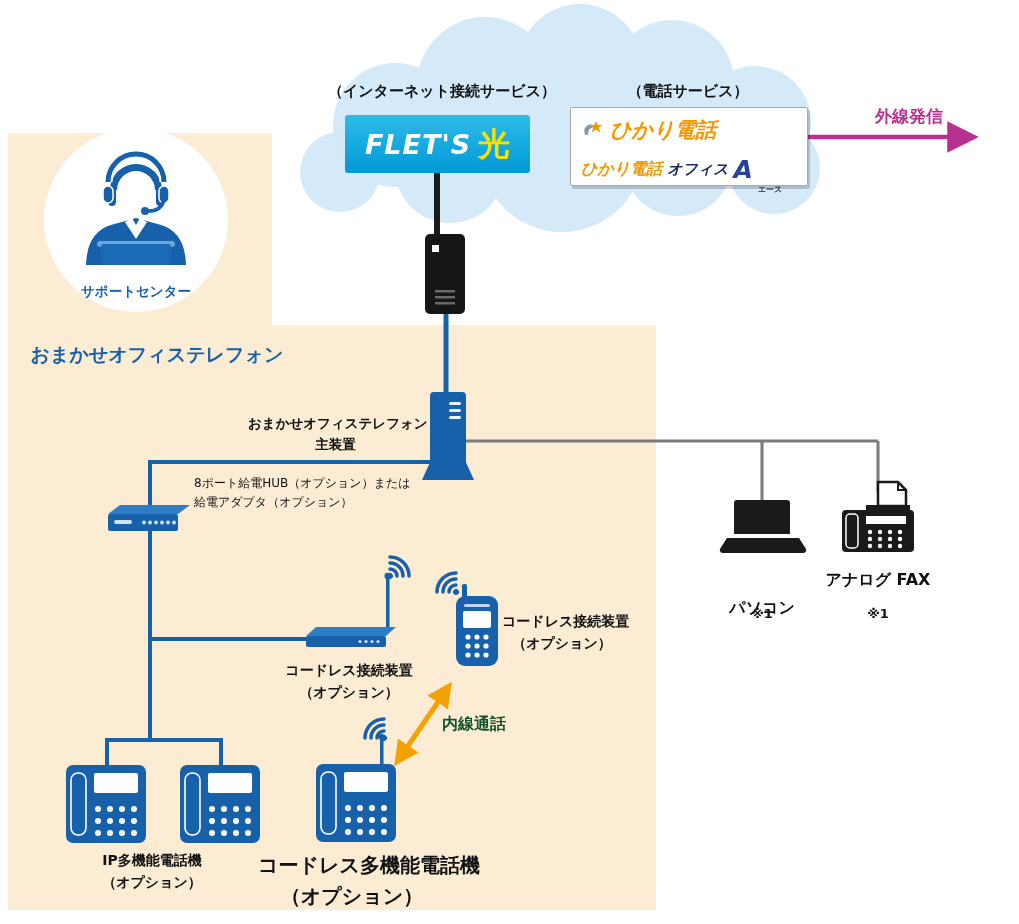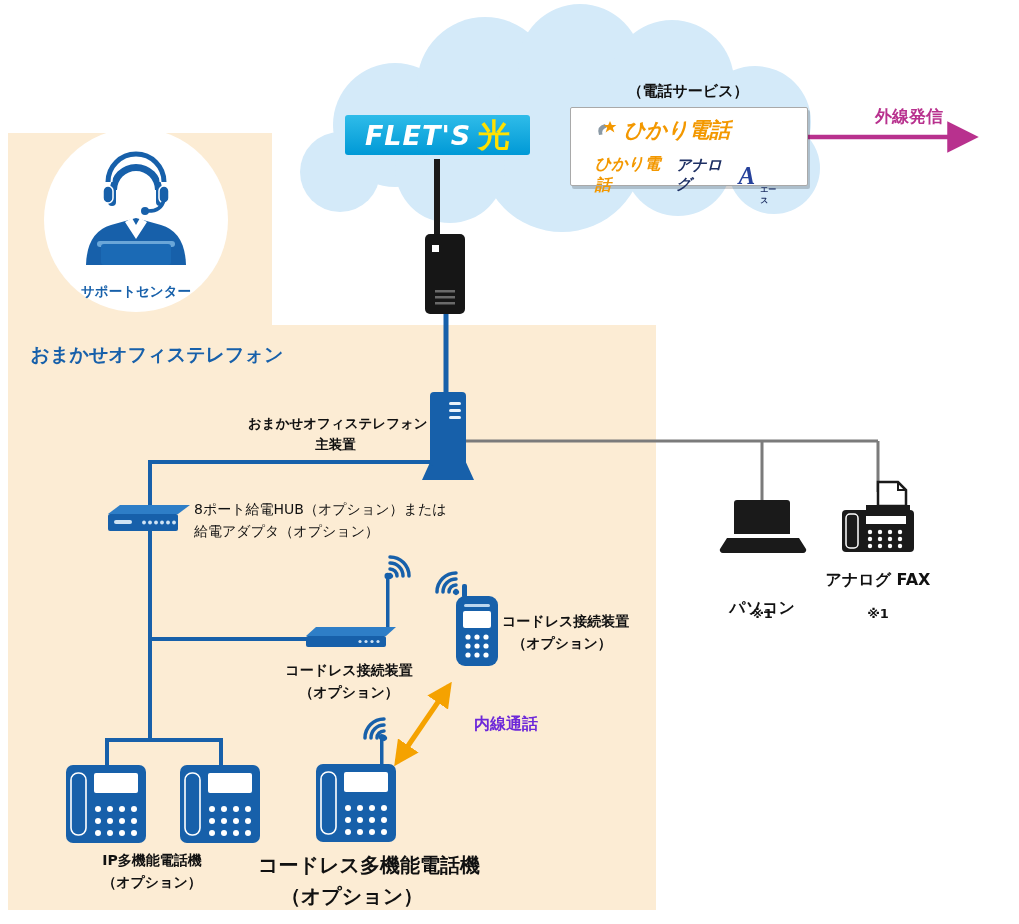--- a/index.html
+++ b/index.html
@@ -7,34 +7,34 @@
     position:relative;width:1019px;height:924px;background:#fff;overflow:hidden;
     font-family:"DejaVu Sans","Liberation Sans",sans-serif;color:#111;
   }
   .abs{position:absolute;}
   .area{background:#fcecd4;}
   .lbl{position:absolute;font-size:14px;line-height:1.55;white-space:nowrap;}
   .center{text-align:center;font-weight:bold;}
   .bold{font-weight:bold;}
   .blue{color:#1760aa;}
   .magenta{color:#b8318e;}
-  .orange{color:#6d28d9;margin-left:32px;}
+  .orange{color:#14532d;}
   
   .flets{
-    position:absolute;left:345px;top:115px;width:185px;height:40px;border-radius:3px;
+    position:absolute;left:345px;top:115px;width:185px;height:58px;border-radius:3px;
     background:linear-gradient(180deg,#2fbce9,#0099d6);
     display:flex;align-items:center;justify-content:center;gap:7px;
   }
   .flets-name{color:#fff;font-weight:bold;font-style:italic;font-size:27px;letter-spacing:1px;}
   .flets-hikari{color:#ffe100;font-weight:bold;font-size:32px;line-height:1;}
   
   .hikari-box{
     position:absolute;left:570px;top:107px;width:238px;height:79px;background:#fff;
     border:1px solid #a9a9a9;border-radius:2px;box-shadow:2px 3px 0 rgba(0,0,0,.18);
-    box-sizing:border-box;padding:8px 24px;display:flex;flex-direction:column;justify-content:space-between;font-family:Liberation Serif, serif;
+    box-sizing:border-box;padding:8px 10px;display:flex;flex-direction:column;justify-content:space-between;
   }
   .hikari-row{display:flex;align-items:center;gap:5px;}
   .hikari-main{color:#f39800;font-weight:bold;font-style:italic;font-size:21px;}
   .hikari-small{color:#f39800;font-weight:bold;font-style:italic;font-size:16px;}
   .office{color:#1d2f63;font-weight:bold;font-style:italic;font-size:15px;}
   .office-a{font-size:25px;line-height:1;color:#27429b;}
   .office-ruby{font-size:8px;font-style:normal;align-self:flex-end;color:#1d2f63;margin-top:40px;}
   .support-circle{
     position:absolute;left:44px;top:128px;width:184px;height:184px;border-radius:50%;background:#fff;
   }
@@ -72,39 +72,40 @@
       </marker>
     </defs>
     <path d="M437,159 V245" stroke="#1a1a1a" stroke-width="6" fill="none"></path>
     <path d="M446,310 V400" stroke="#1760aa" stroke-width="5" fill="none"></path>
     <path d="M437,462 H150 V740 M150,639 H320 M150,740 H107 V770 M150,740 H221 V770" stroke="#1760aa" stroke-width="4" fill="none"></path>
     <path d="M464,441 H878 M762,441 V506 M878,441 V492" stroke="#7b7b7b" stroke-width="3" fill="none"></path>
     <line x1="807" y1="137" x2="972" y2="137" stroke="#b8318e" stroke-width="4.5" marker-end="url(#arrM)"></line>
     <line x1="397" y1="762" x2="449" y2="686" stroke="#f5a200" stroke-width="5" marker-start="url(#arrO)" marker-end="url(#arrO)"></line>
   </svg>
 
+  <div class="lbl center bold" style="left:312px;top:80px;width:260px;font-size:15px">（インターネット接続サービス）</div>
   <div class="lbl center bold" style="left:598px;top:80px;width:180px;font-size:15px">（電話サービス）</div>
   <div class="lbl center bold magenta" style="left:824px;top:103px;width:170px;font-size:17px">外線発信</div>
 
   <div class="flets">
     <span class="flets-name">FLET'S</span>
     <span class="flets-hikari">光</span>
   </div>
 
   <div class="hikari-box">
     <div class="hikari-row">
       <svg width="24" height="22">
         <path d="M4,16 q-3,-9 6,-11 l1.5,3.5 q-5.5,2 -4,7 z" fill="#8a99a5"></path>
         <path d="M15,2 l1.8,4 4.6,0 -3.6,2.8 1.6,4.6 -4.4,-2.8 -4.4,2.8 1.6,-4.6 -3.6,-2.8 4.6,0 z" fill="#f39800"></path>
       </svg>
       <span class="hikari-main">ひかり電話</span>
     </div>
     <div class="hikari-row">
       <span class="hikari-small">ひかり電話</span>
-      <span class="office">アナログ</span>
+      <span class="office">オフィス</span>
       <span class="office office-a">A</span>
       <span class="office office-ruby">エース</span>
     </div>
   </div>
 
   <div class="support-circle"></div>
   <svg class="abs" style="left:61px;top:140px" width="150" height="125">
     <circle cx="75" cy="50" r="19" fill="#fff"></circle>
     <path d="M49,50 A26,26 0 0 1 101,50 L94,50 A19,19 0 0 0 56,50 Z" fill="#1760aa"></path>
     <rect x="47" y="46" width="8" height="20" rx="4" fill="#1760aa"></rect>
@@ -150,21 +151,21 @@
     <path d="M8,12 L20,3 H90 L78,12 Z" fill="#2e7ec7"></path>
     <rect x="8" y="12" width="70" height="17" rx="2" fill="#1760aa"></rect>
     <rect x="14" y="18" width="18" height="4" rx="2" fill="#cfe3f4"></rect>
     <circle cx="44" cy="20.5" r="1.9" fill="#cfe3f4"></circle>
       <circle cx="50" cy="20.5" r="1.9" fill="#cfe3f4"></circle>
     <circle cx="56" cy="20.5" r="1.9" fill="#cfe3f4"></circle>
       <circle cx="62" cy="20.5" r="1.9" fill="#cfe3f4"></circle>
     <circle cx="68" cy="20.5" r="1.9" fill="#cfe3f4"></circle>
       <circle cx="74" cy="20.5" r="1.9" fill="#cfe3f4"></circle>
   </svg>
-  <div class="lbl" style="left:194px;top:499px;font-size:14px">
+  <div class="lbl" style="left:194px;top:474px;font-size:12px">
     <div>8ポート給電HUB（オプション）または</div>
     <div>給電アダプタ（オプション）</div>
   </div>
 
   <svg class="abs" style="left:306px;top:570px" width="95" height="78">
     <rect x="80" y="6" width="3.5" height="54" fill="#1760aa"></rect>
     <circle cx="81.7" cy="6" r="3.2" fill="#1760aa"></circle>
     <path d="M0,66 L10,57 H90 L80,66 Z" fill="#2e7ec7"></path>
     <rect x="0" y="66" width="80" height="11" rx="2" fill="#1760aa"></rect>
     <circle cx="54" cy="71.5" r="1.6" fill="#cfe3f4"></circle>

